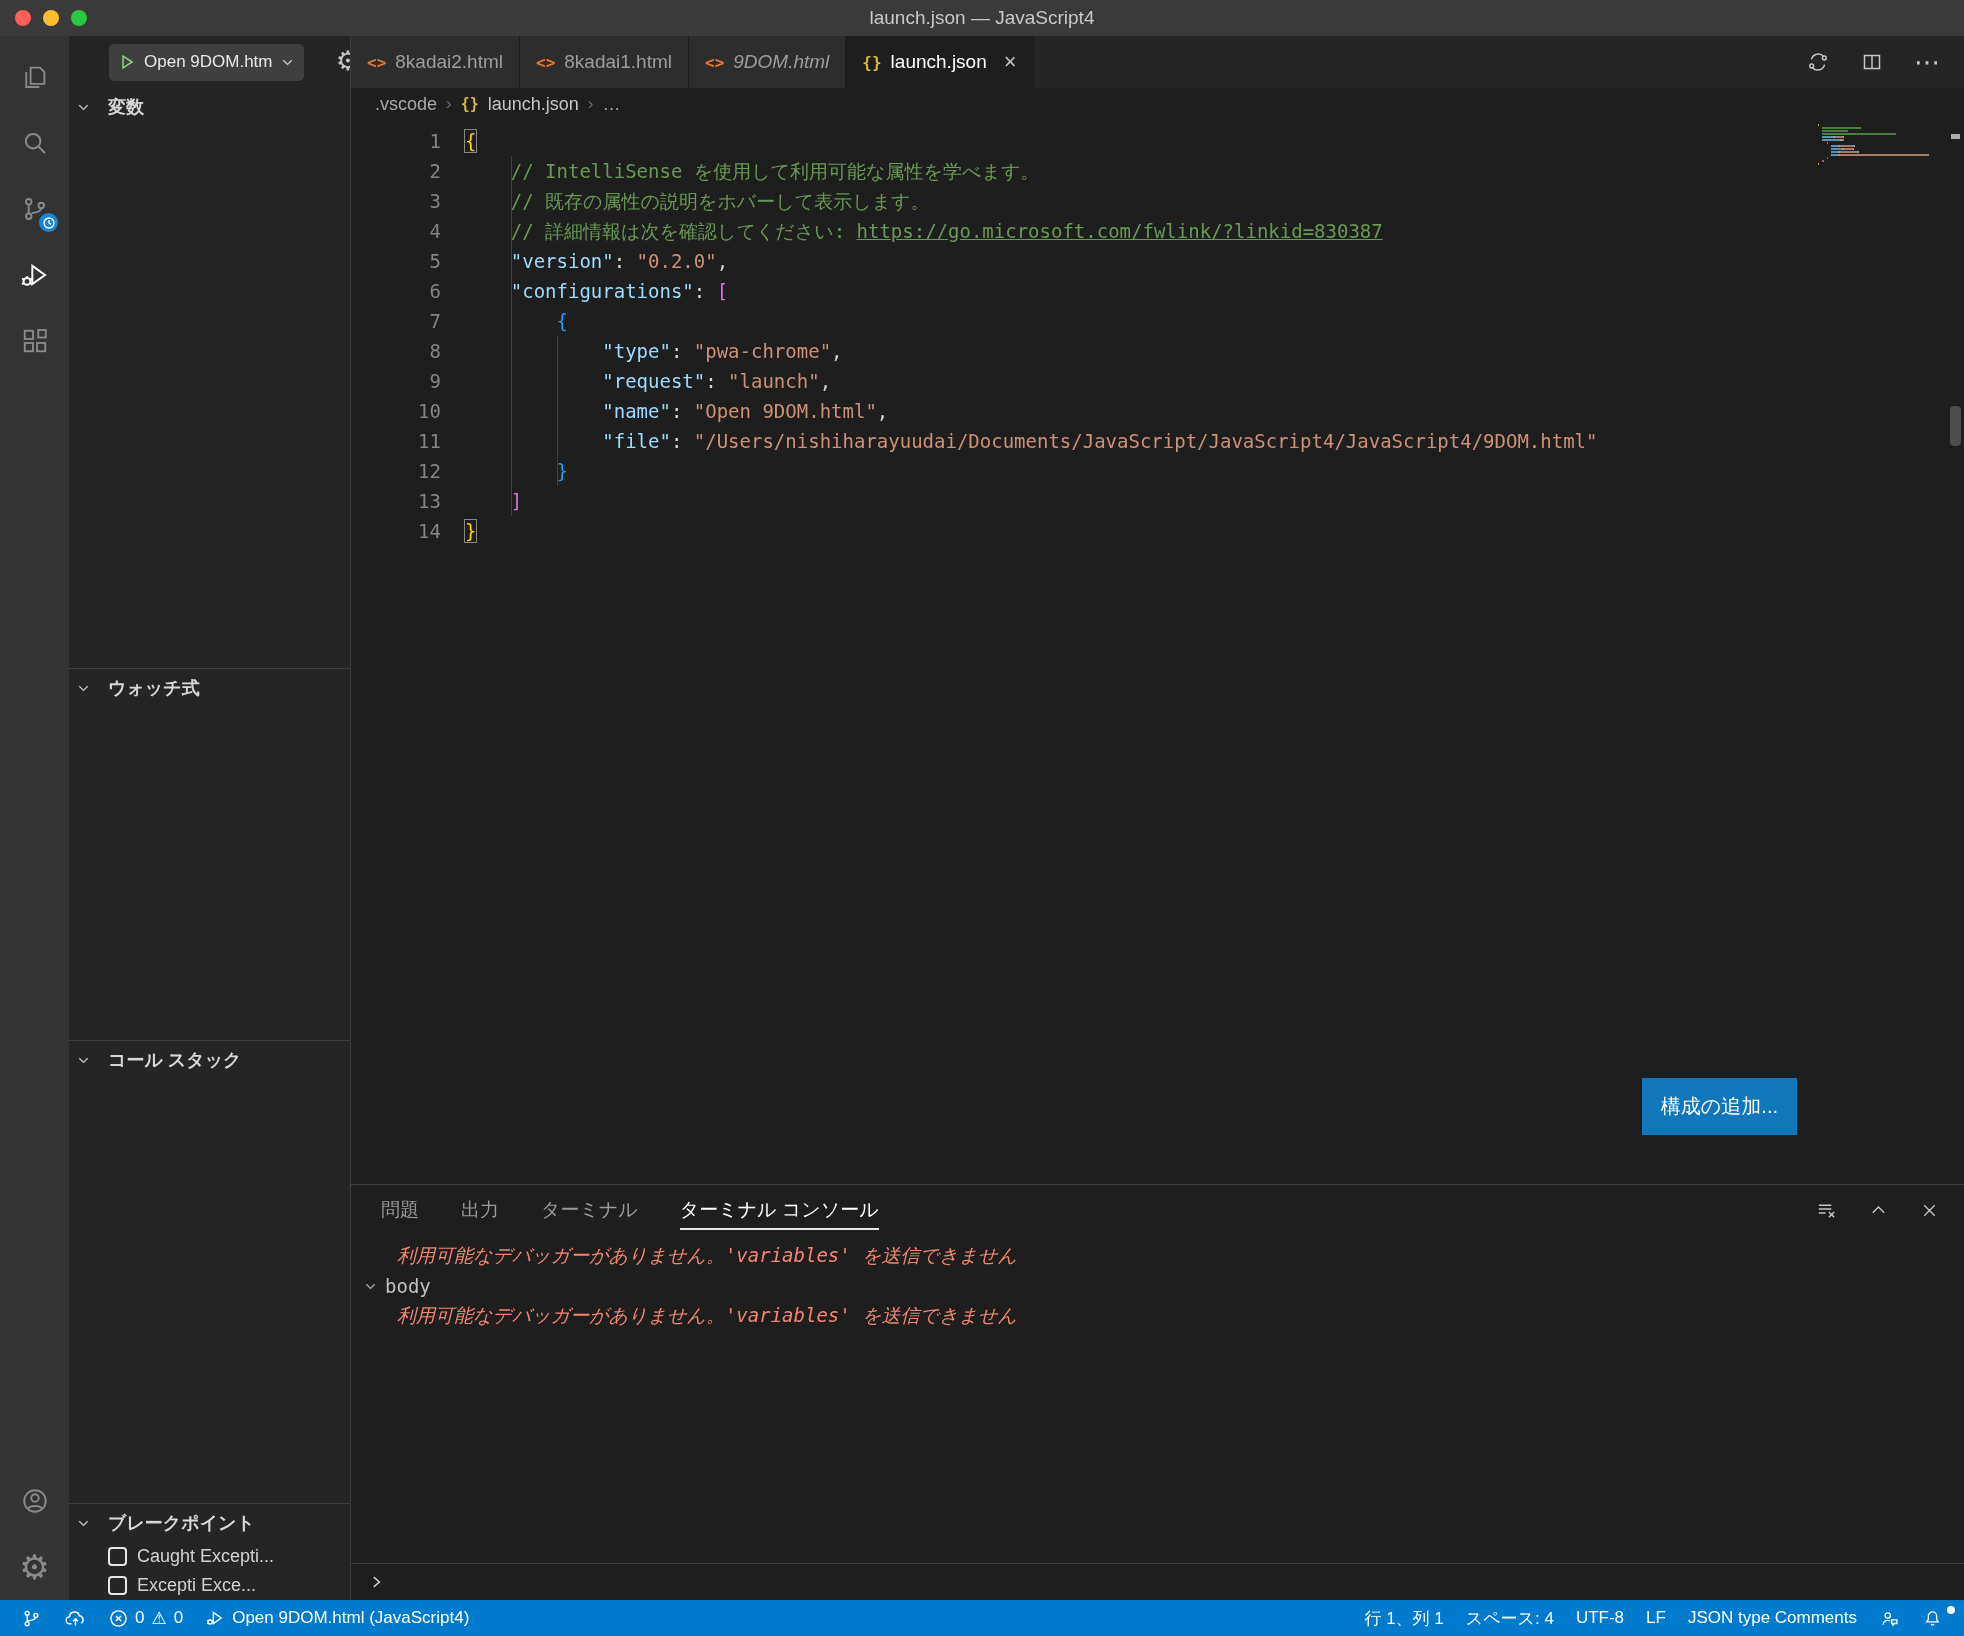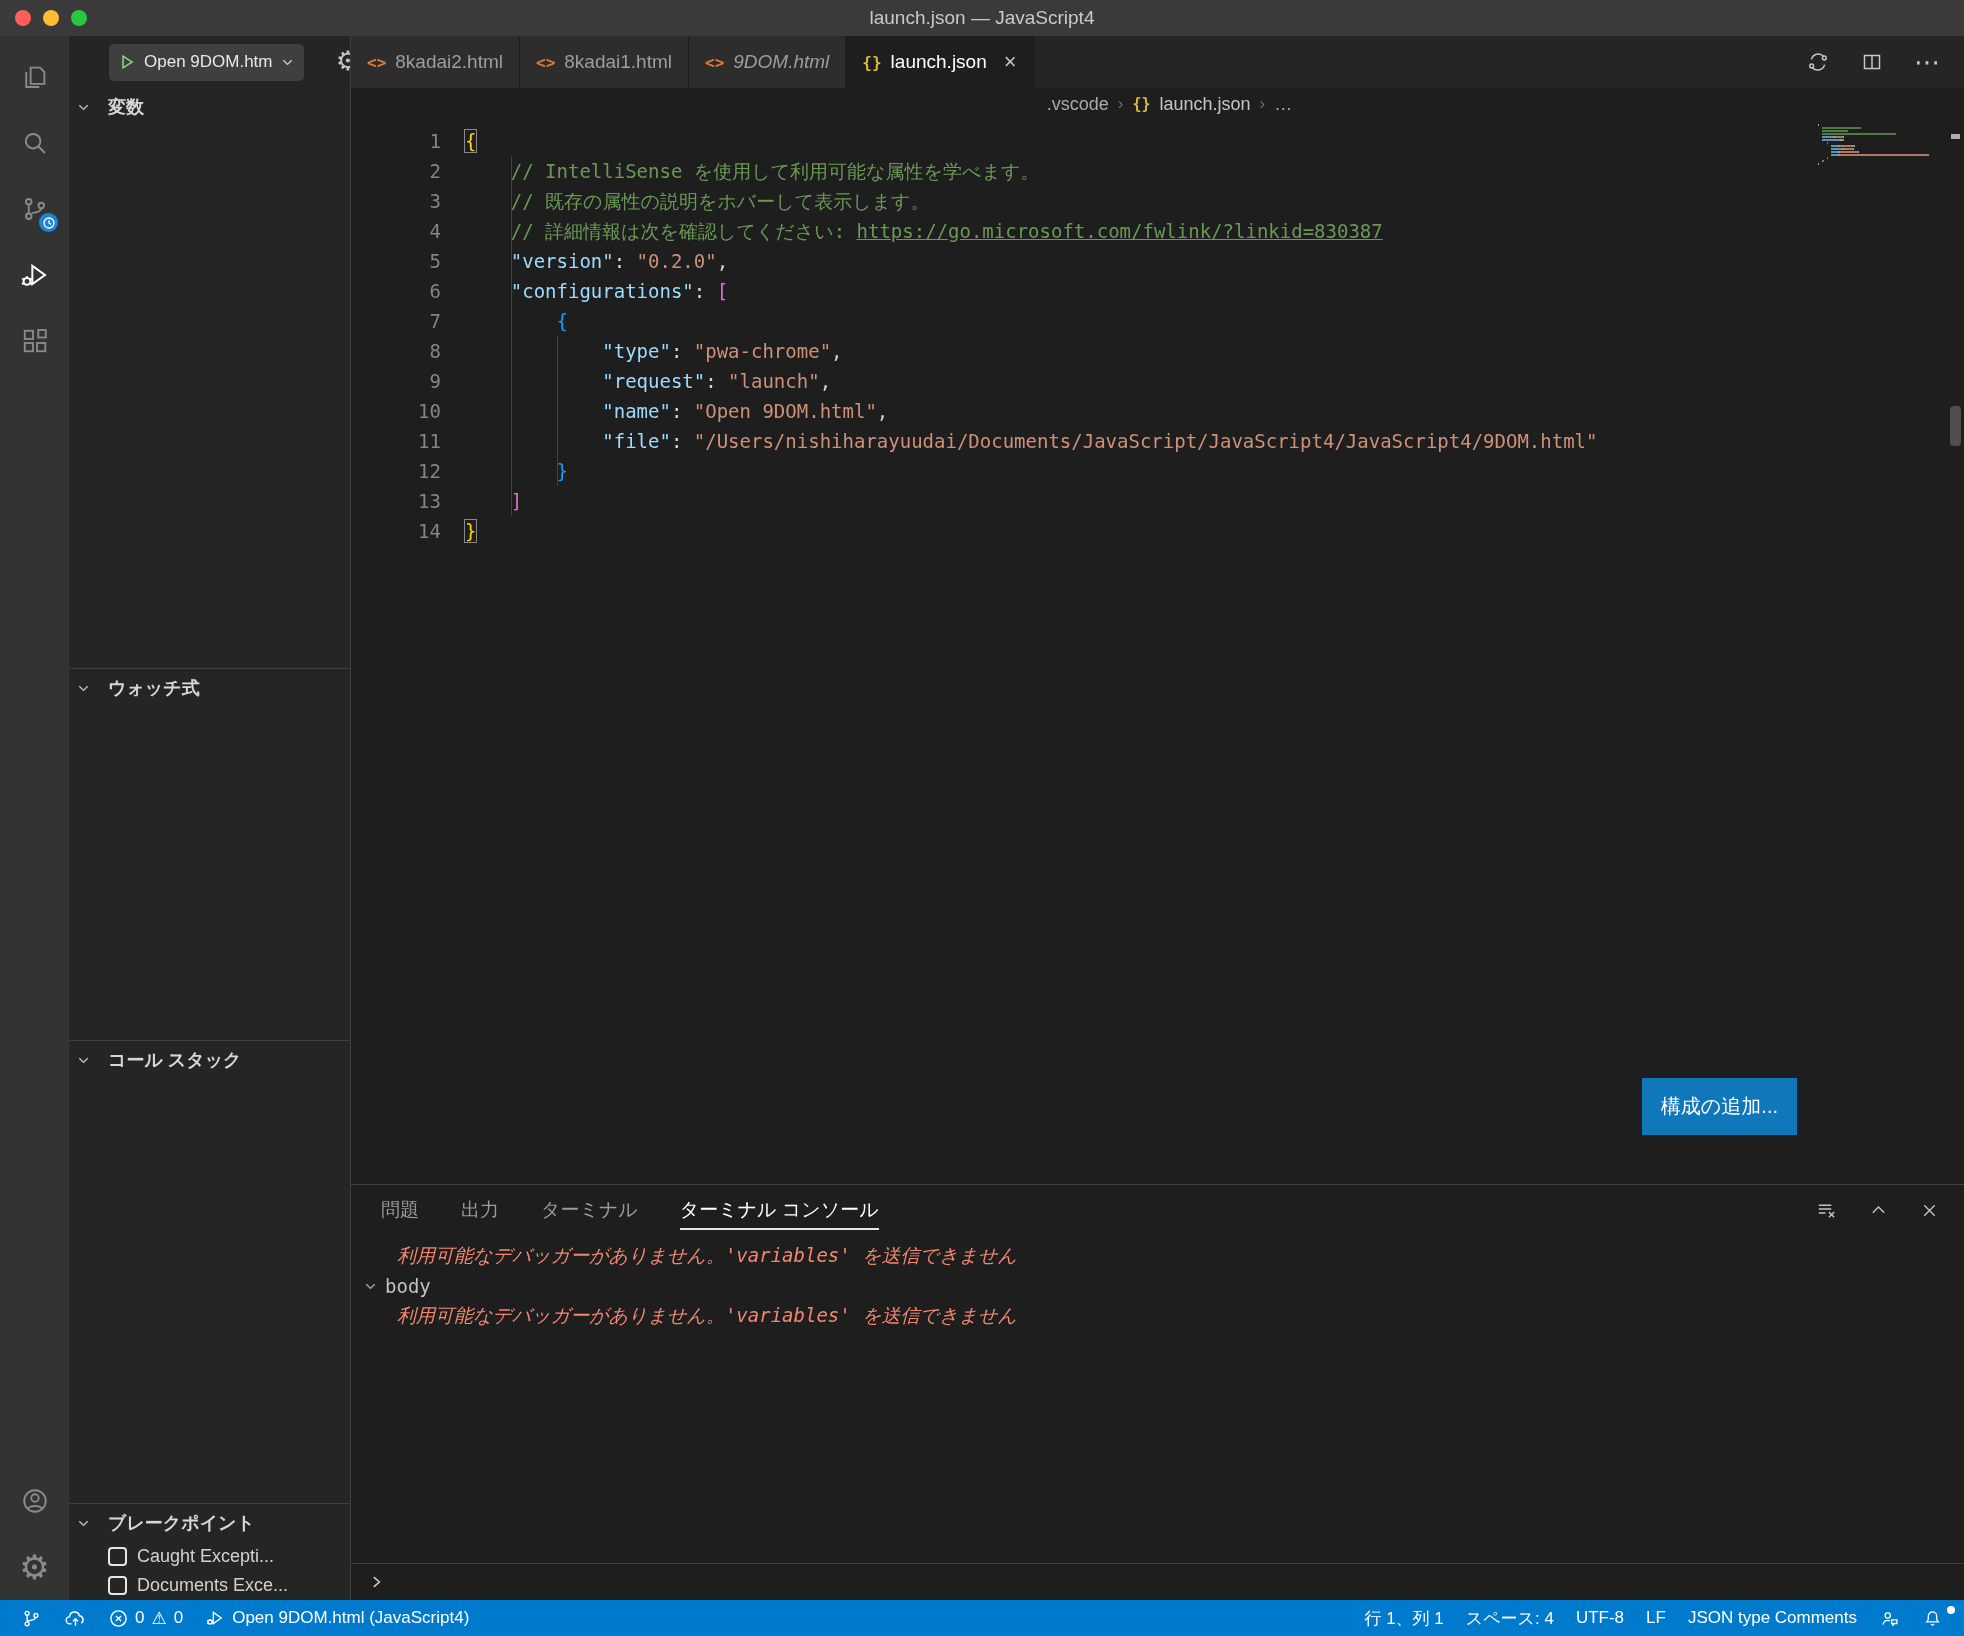--- a/index.html
+++ b/index.html
@@ -58,21 +58,21 @@
   .tab.active { background:#1e1e1e; color:#ffffff; }
   .tab.preview .tlabel { font-style:italic; }
   .ticon { font-family:"DejaVu Sans Mono", monospace; font-size:16px; font-weight:bold; }
   .ticon.html { color:#e37933; }
   .ticon.json { color:#d7ba3d; }
   .tab-close { margin-left:8px; color:#c5c5c5; font-size:22px; line-height:1; }
   .tab-actions { margin-left:auto; display:flex; align-items:center; gap:30px; padding:0 24px; color:#c5c5c5; }
   .more-glyph { font-size:26px; line-height:1; }
 
   .breadcrumb { height:32px; flex:none; background:#1e1e1e; display:flex; align-items:center; gap:9px;
-    padding-left:24px; font-size:18px; color:#a9a9a9;justify-content:center; }
+    padding-left:24px; font-size:18px; color:#a9a9a9; }
   .bc-sep { color:#6e6e6e; font-size:17px; }
   .bc-json { font-family:"DejaVu Sans Mono", monospace; font-weight:bold; font-size:15px; color:#d7ba3d; }
   .bc-file { color:#c5c5c5; }
 
   .editor { flex:1; position:relative; overflow:hidden; background:#1e1e1e; }
   .code { position:absolute; top:6px; left:0; right:14px; font-family:"DejaVu Sans Mono", monospace; font-size:19px; }
   .line { display:flex; height:30px; line-height:30px; white-space:pre; }
   .ln { width:114px; padding-right:24px; text-align:right; color:#858585; flex:none; }
   .cm{color:#6a9955;} .lk{text-decoration:underline;} .k{color:#9cdcfe;} .s{color:#ce9178;}
   .p{color:#d4d4d4;} .b1{color:#ffd700;} .b2{color:#da70d6;} .b3{color:#179fff;}
@@ -246,21 +246,21 @@
               </svg>
             </span>
             <span>ブレークポイント</span>
           </div>
           <div class="bp-row">
             <span class="checkbox"></span>
             <span>Caught Excepti...</span>
           </div>
           <div class="bp-row">
             <span class="checkbox"></span>
-            <span>Documents Exce...</span>
+            <span>Excepti Exce...</span>
           </div>
         </div>
       </div>
   </div>
 
   <div class="editor-col">
     <div class="tabbar">
       <div style="display:flex">
           <div class="tab">
             <span class="ticon html">&lt;&gt;</span>

